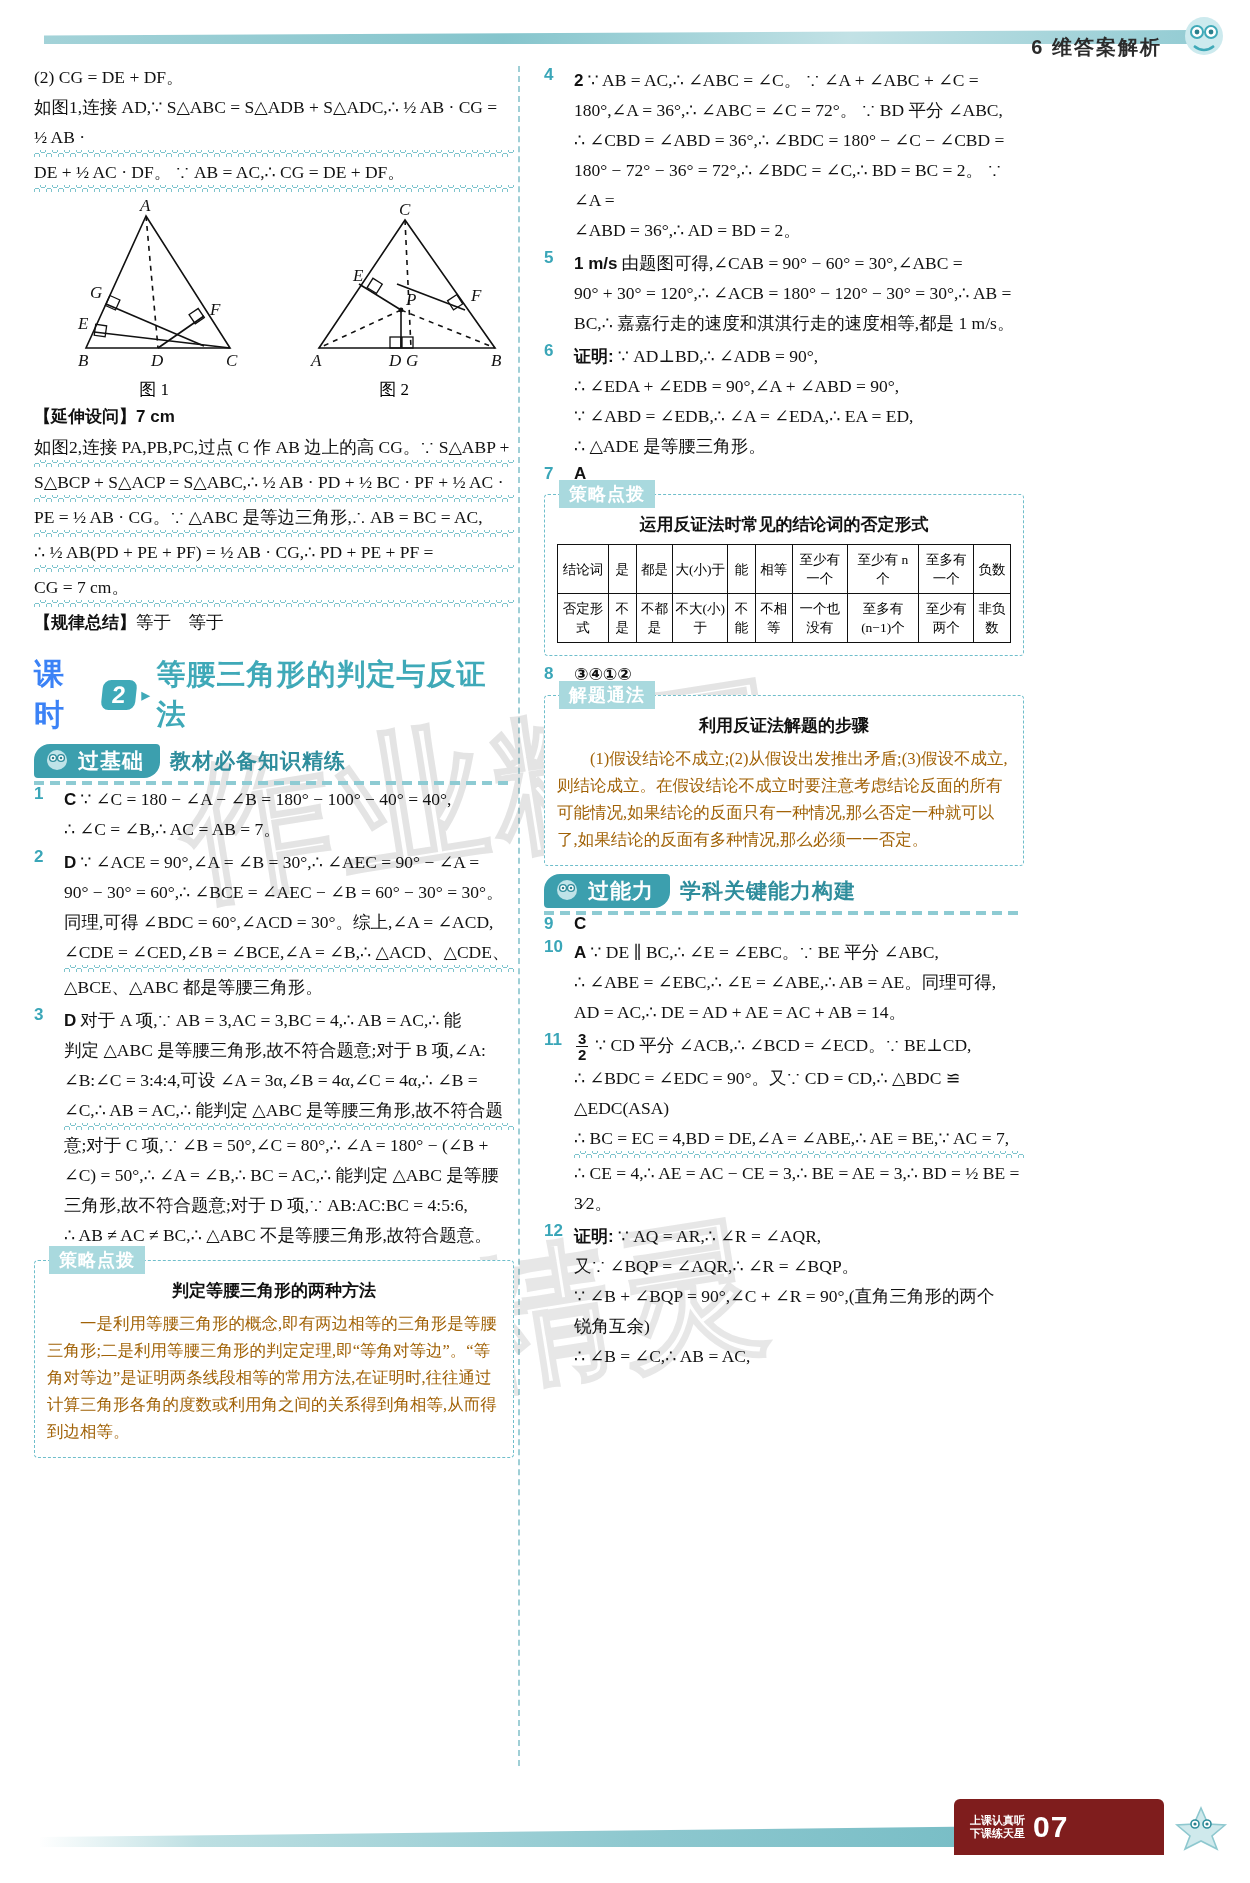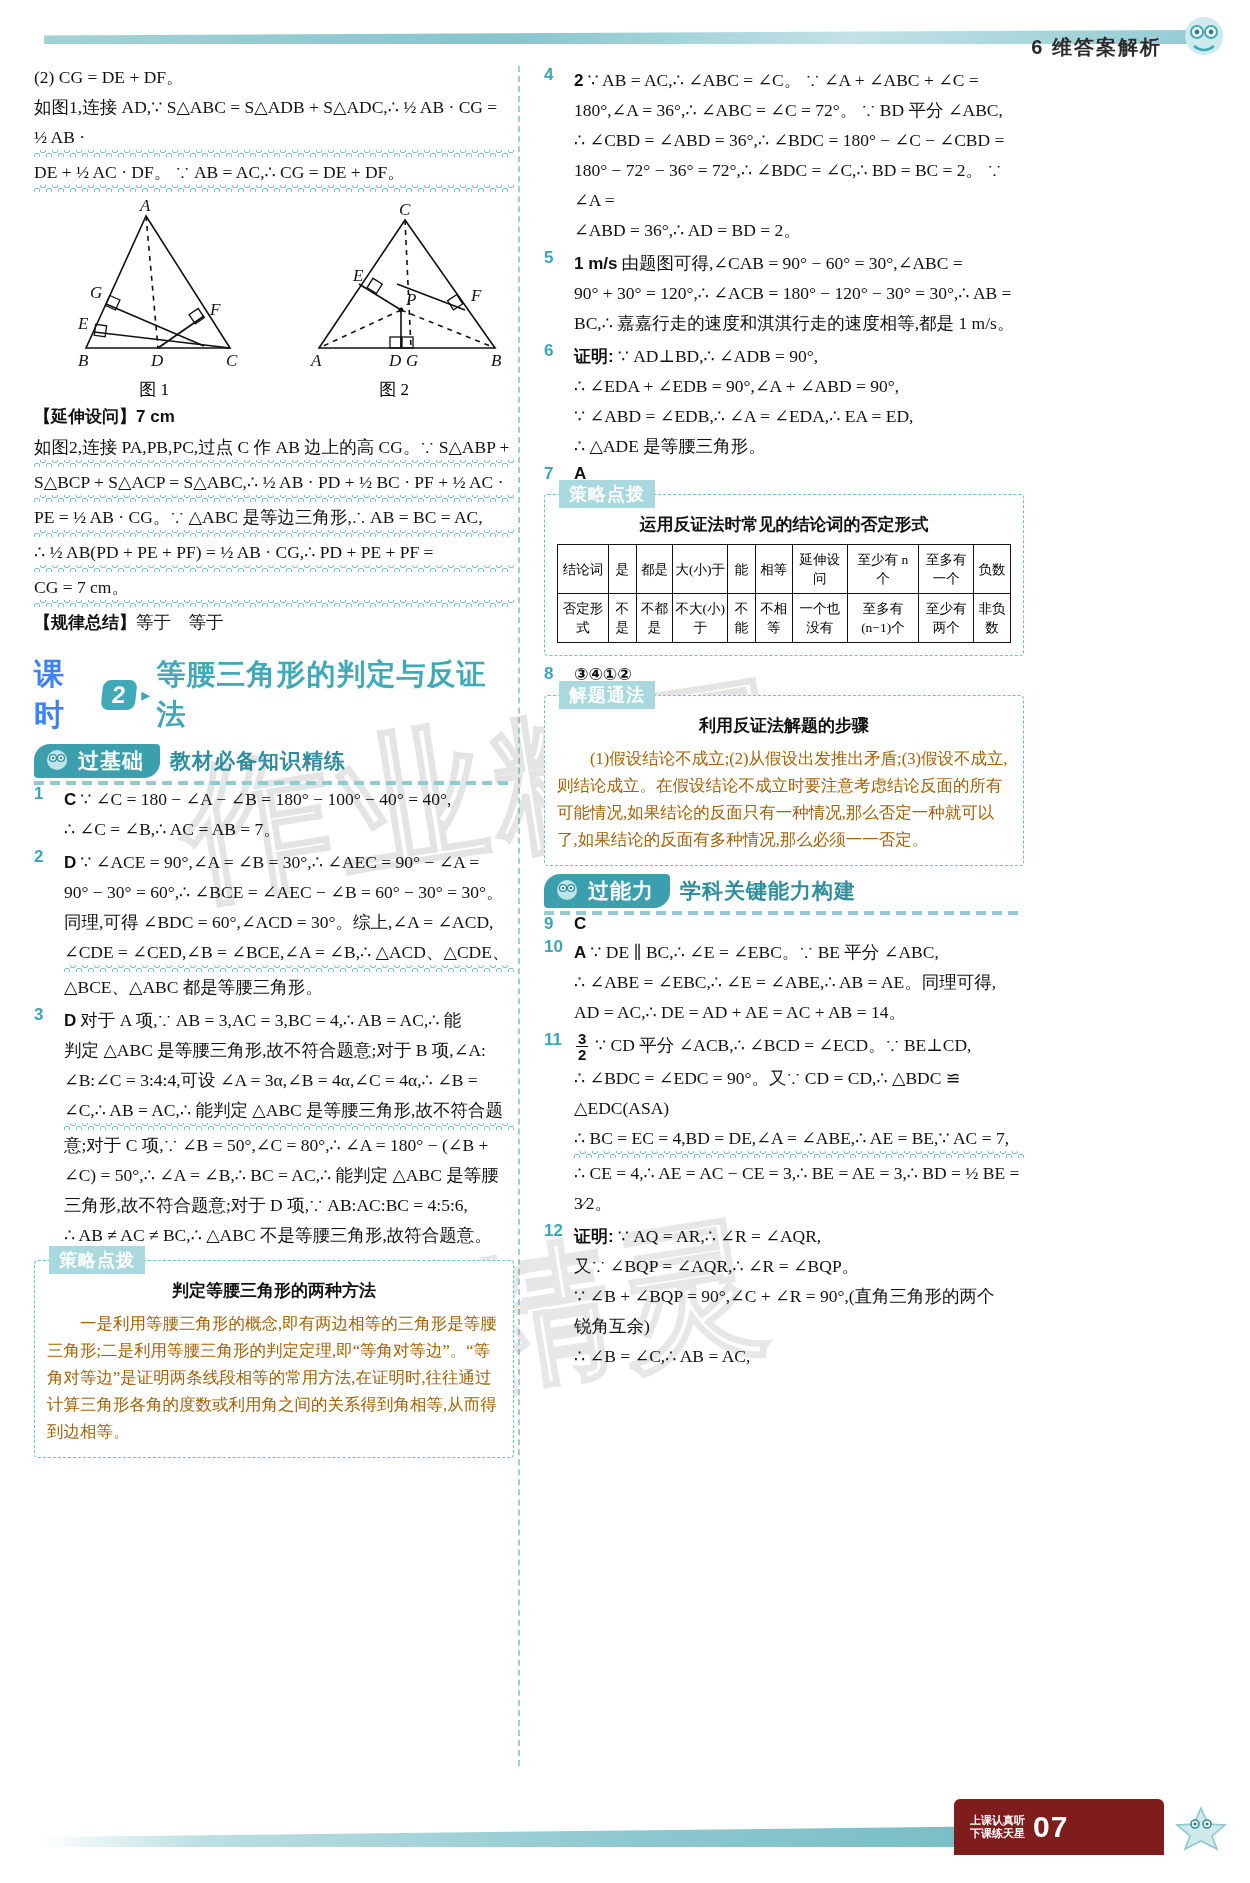--- a/index.html
+++ b/index.html
@@ -332,21 +332,21 @@
       <div class="tiptitle">运用反证法时常见的结论词的否定形式</div>
       <table class="neg">
         <tbody>
             <tr>
           <td class="h">结论词</td>
           <td>是</td>
           <td>都是</td>
           <td>大(小)于</td>
           <td>能</td>
           <td>相等</td>
-          <td>延伸设问</td>
+          <td>至少有一个</td>
           <td>至少有 n 个</td>
           <td>至多有一个</td>
           <td>负数</td>
         </tr>
         <tr>
           <td class="h">否定形式</td>
           <td>不是</td>
           <td>不都是</td>
           <td>不大(小)于</td>
           <td>不能</td>

